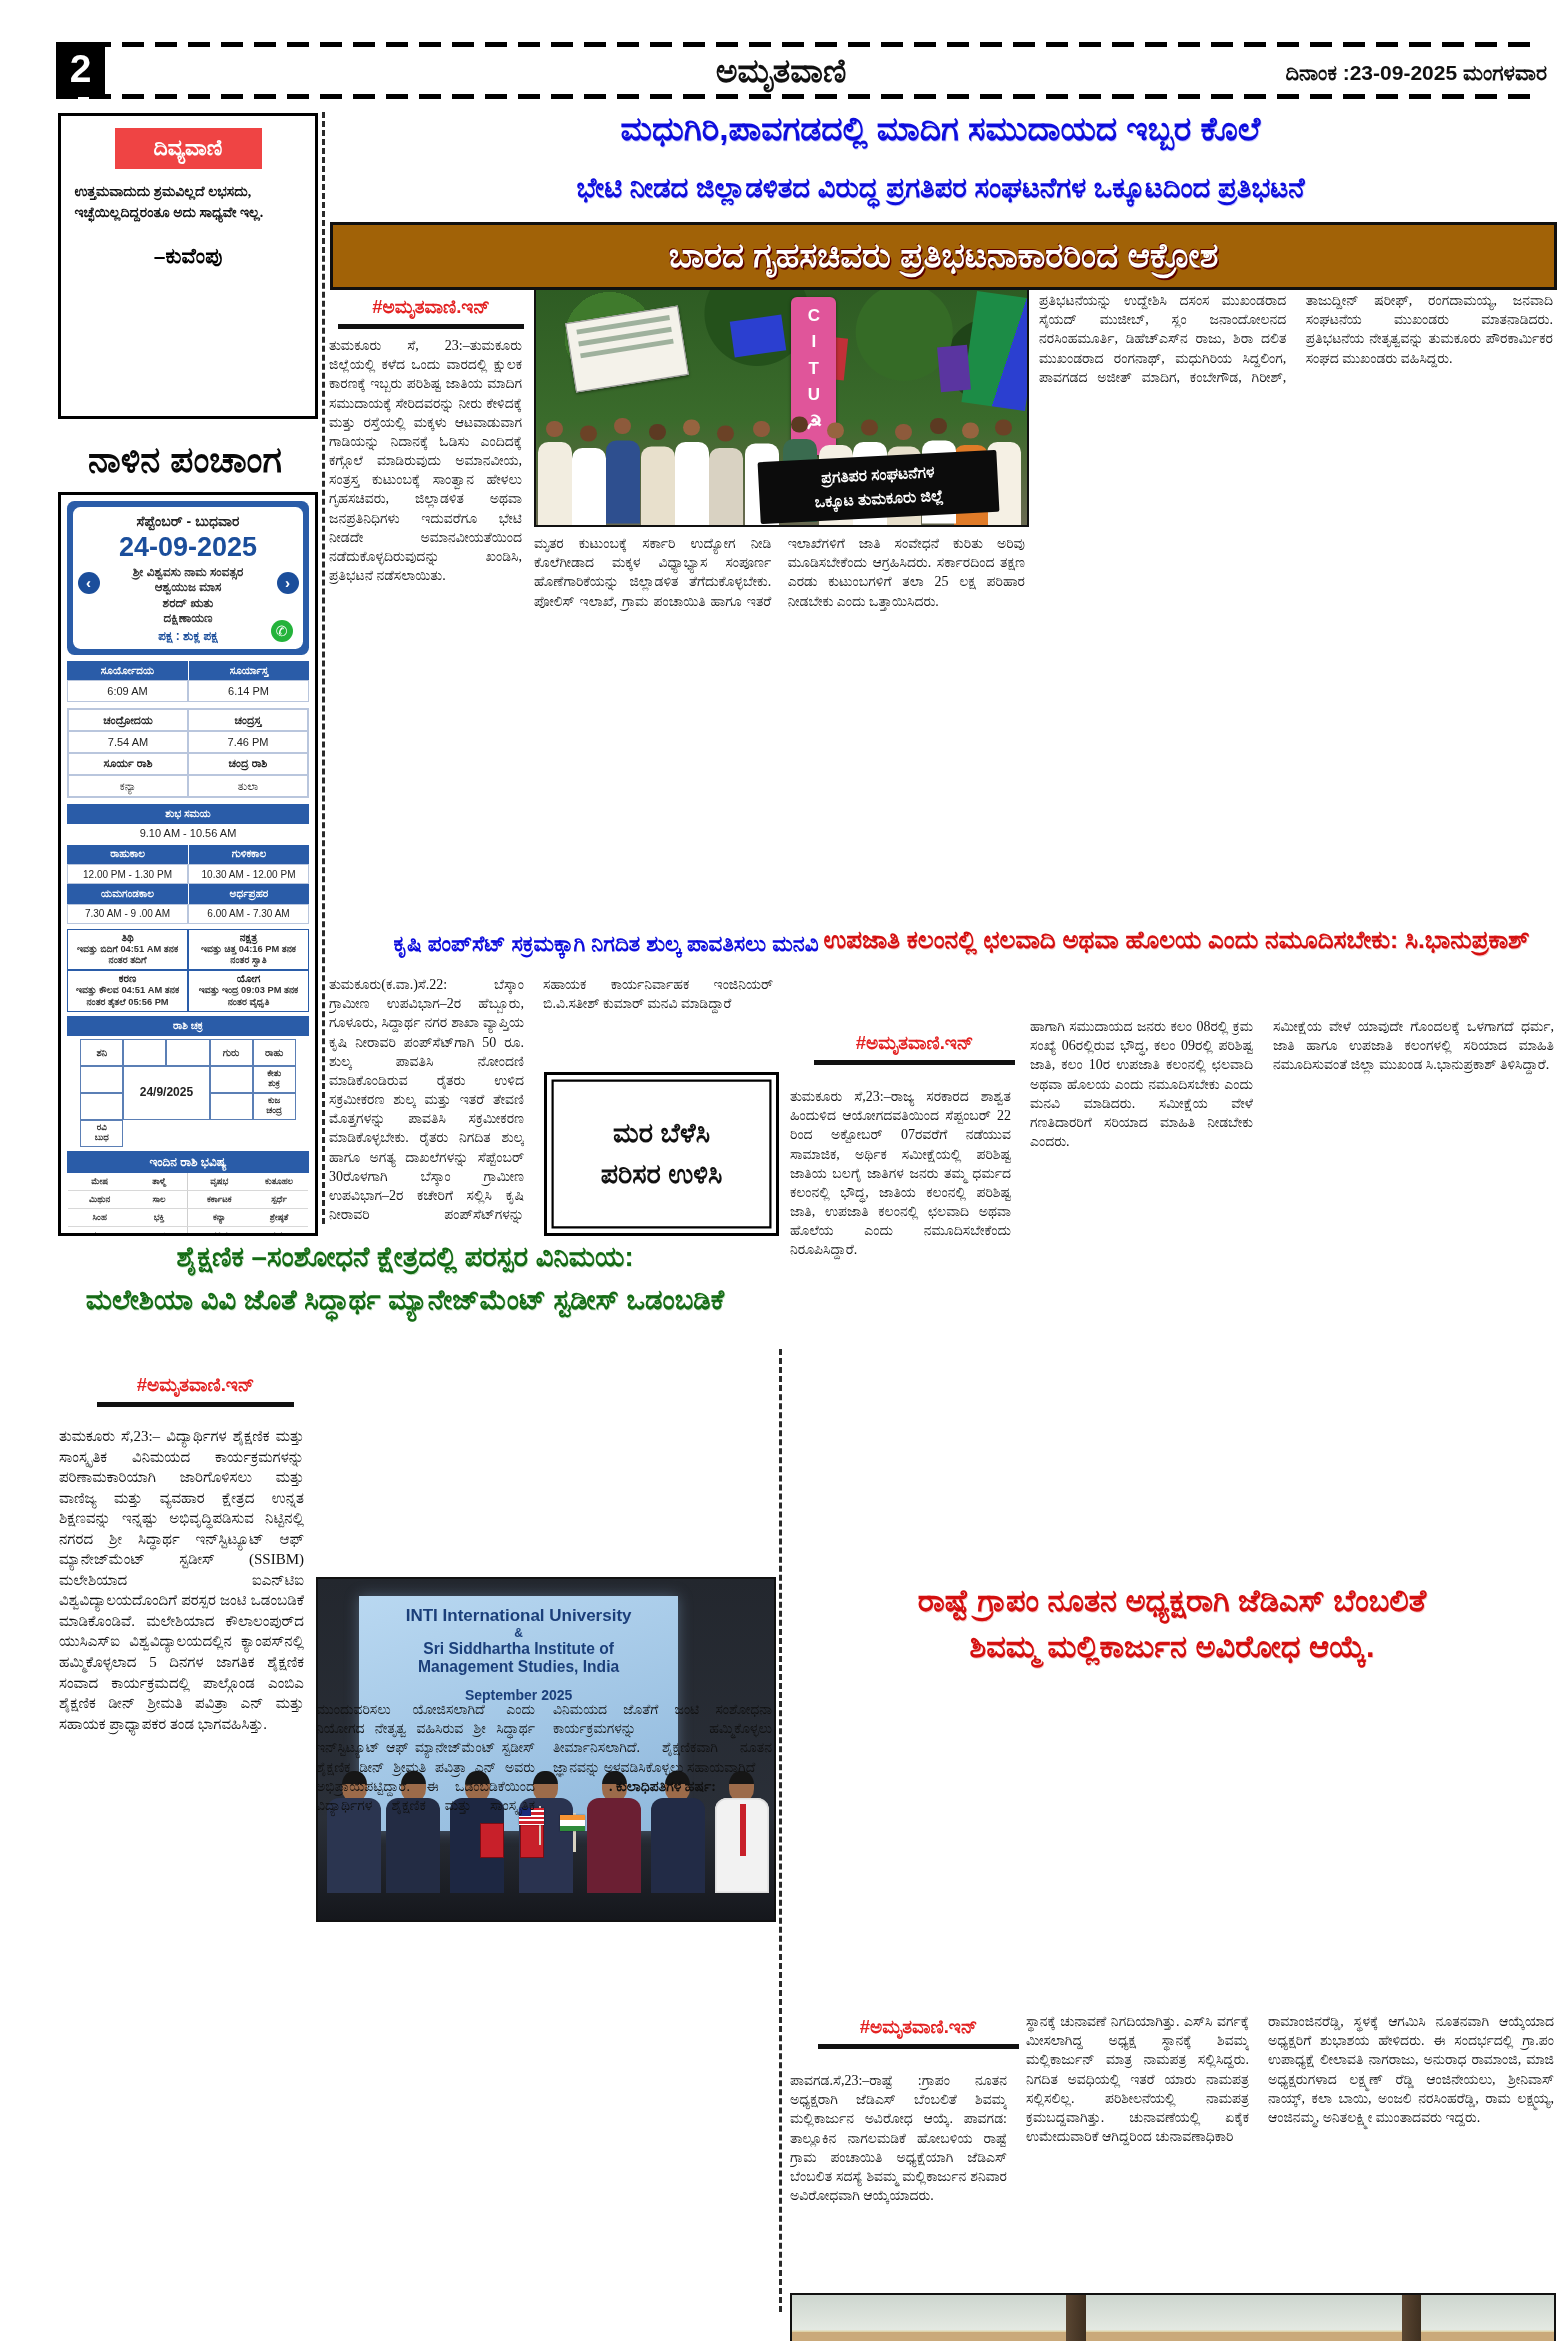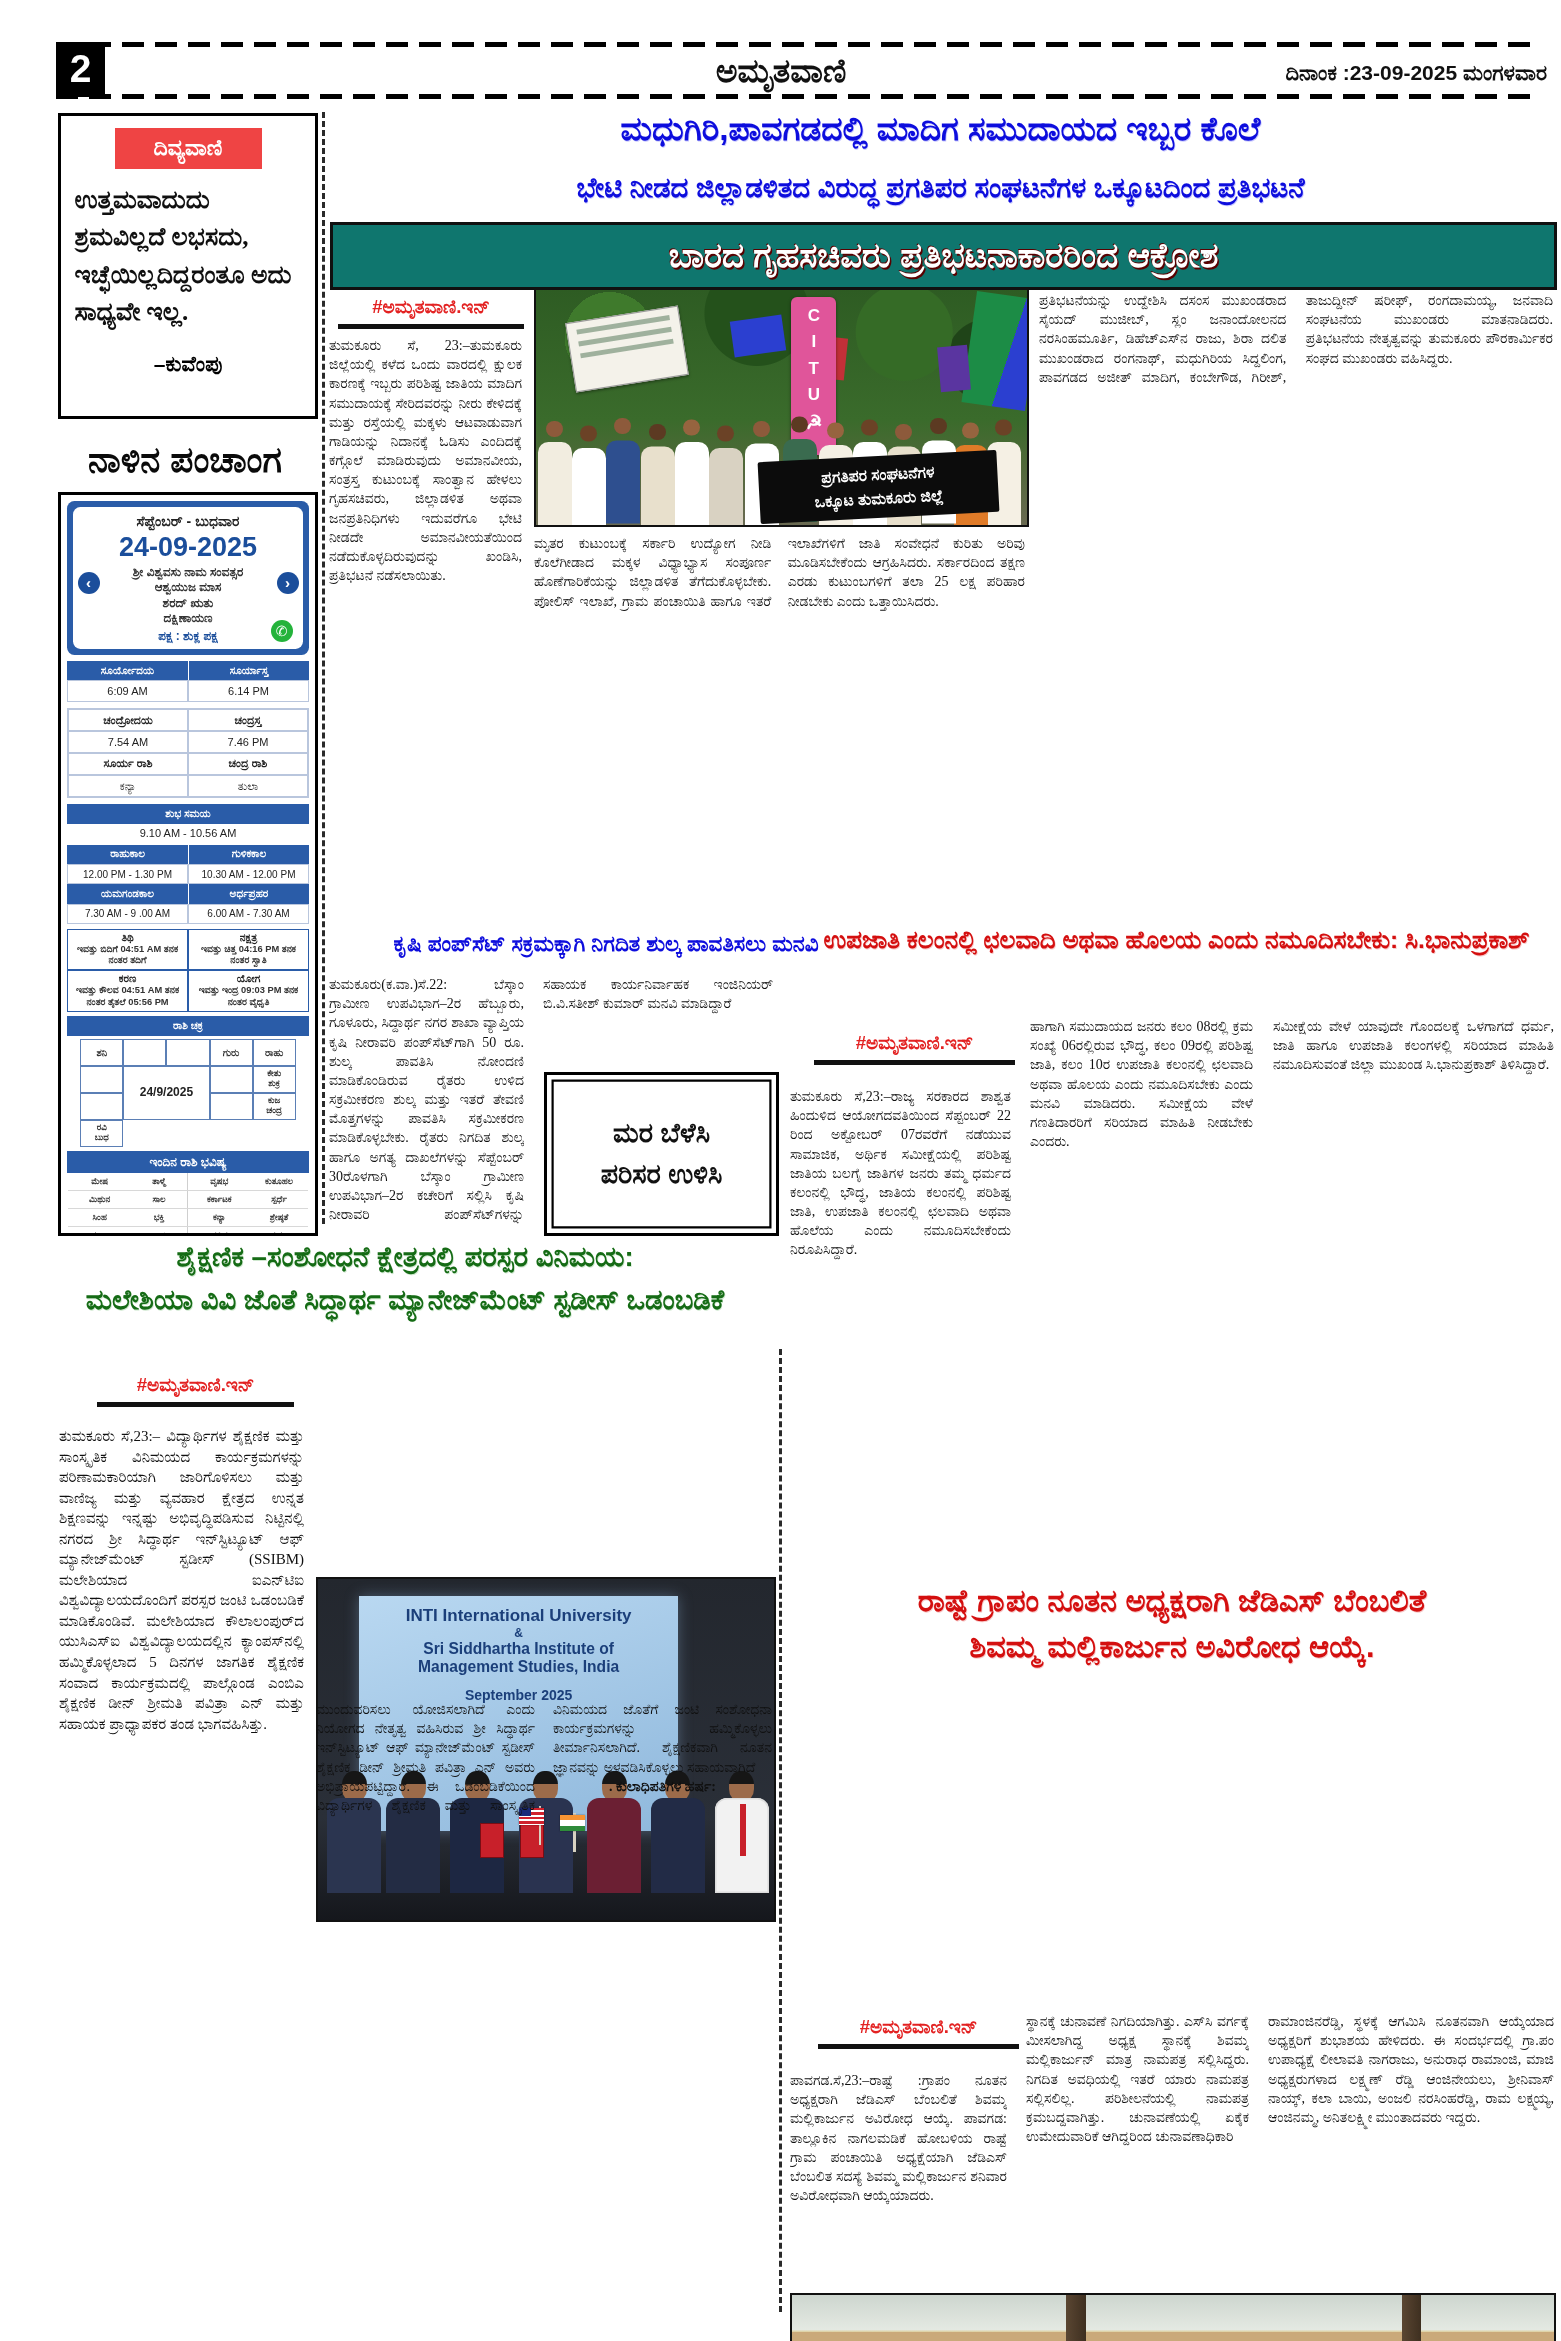--- a/index.html
+++ b/index.html
@@ -3,21 +3,21 @@
 <meta charset="utf-8">
 <style>
   html,body{margin:0;padding:0;background:#fff}
   body{width:1561px;height:2342px;position:relative;font-family:"Liberation Sans",sans-serif;overflow:hidden}
   .abs{position:absolute}
   .hdash{height:5.2px;background:repeating-linear-gradient(90deg,#000 0 22px,transparent 22px 33px)}
   .vdash{width:0;border-left:3px dashed #2a2a2a}
   .kn{font-family:"Liberation Serif",serif;color:#101010;text-align:justify;font-size:14px;line-height:1.37;overflow:hidden}
   .kicker{color:#0d0ddd;font-weight:bold;text-align:center;font-family:"Liberation Sans",sans-serif;
           text-shadow:0.7px 0.7px 0 #c9c9ff}
-  .banner-red{background:#0f766e;border:3.7px solid #101010;color:#fff;font-weight:bold;text-align:center;
+  .banner-red{background:#a16207;border:3.7px solid #101010;color:#fff;font-weight:bold;text-align:center;
           display:flex;align-items:center;justify-content:center;
           text-shadow:1.5px 1.5px 0 #5a0000, -0.7px -0.7px 0 #5a0000}
   .red-head{color:#d40f0f;font-weight:bold;text-align:center;line-height:1.5;text-shadow:0.7px 0.7px 0 #f7c9c9}
   .green-head{color:#156b15;font-weight:bold;text-align:center;line-height:1.55;text-shadow:0.7px 0.7px 0 #cfe8cf}
   .tag{color:#e32222;font-weight:bold;font-size:18.6px;text-align:center}
   .tagrule{height:4.5px;background:#111;margin-top:6px}
   .bluehead{color:#0d0ddd;font-weight:bold}
   
   .pan-outer{border:3px solid #000;background:#fff;overflow:hidden}
   .pan-blue{background:#2a5ca8;border-radius:7.4px;margin:6px;padding:6px;position:relative}
@@ -87,21 +87,21 @@
 <div class="abs" style="left:335px;top:52px;width:892px;text-align:center;font-size:33px;font-weight:bold;color:#111">ಅಮೃತವಾಣಿ</div>
 <div class="abs" style="left:1160px;top:61px;width:387px;text-align:right;font-size:21px;font-weight:bold;color:#111">ದಿನಾಂಕ :23-09-2025 ಮಂಗಳವಾರ</div>
 <div class="abs hdash" style="left:56px;top:94px;width:1478px"></div>
 
 <div class="abs vdash" style="left:322px;top:112px;height:1112px"></div>
 
 <div class="abs" style="left:58px;top:113px;width:254px;height:300px;border:3px solid #000;background:#fff">
   <div style="width:141px;margin:12px auto 7.4px;background:#ef4444;color:#fff;text-align:center;font-size:22px;font-weight:bold;padding:7.4px 3px">
     <span>ದಿವ್ಯವಾಣಿ</span>
   </div>
-  <div class="kn" style="margin:12px 13.4px 0;font-size:25px;line-height:1.5;font-weight:bold;text-align:left">ಉತ್ತಮವಾದುದು ಶ್ರಮವಿಲ್ಲದೆ ಲಭಸದು, ಇಚ್ಛೆಯಿಲ್ಲದಿದ್ದರಂತೂ ಅದು ಸಾಧ್ಯವೇ ಇಲ್ಲ.</div>
+  <div class="kn" style="margin:12px 13.4px 0;font-size:14px;line-height:1.5;font-weight:bold;text-align:left">ಉತ್ತಮವಾದುದು ಶ್ರಮವಿಲ್ಲದೆ ಲಭಸದು, ಇಚ್ಛೆಯಿಲ್ಲದಿದ್ದರಂತೂ ಅದು ಸಾಧ್ಯವೇ ಇಲ್ಲ.</div>
   <div style="text-align:center;font-size:21px;font-weight:bold;margin-top:21px">–ಕುವೆಂಪು</div>
 </div>
 
 <div class="abs" style="left:58px;top:439px;width:254px;text-align:center;font-size:36px;font-weight:bold;color:#0a0a0a">ನಾಳಿನ ಪಂಚಾಂಗ</div>
 
 <div class="abs pan-outer" style="left:58px;top:492px;width:254px;height:738px">
   <div class="pan-blue">
     <div class="pan-card">
       <div class="pan-md">ಸೆಪ್ಟೆಂಬರ್ - ಬುಧವಾರ</div>
       <div class="pan-date">24-09-2025</div>

